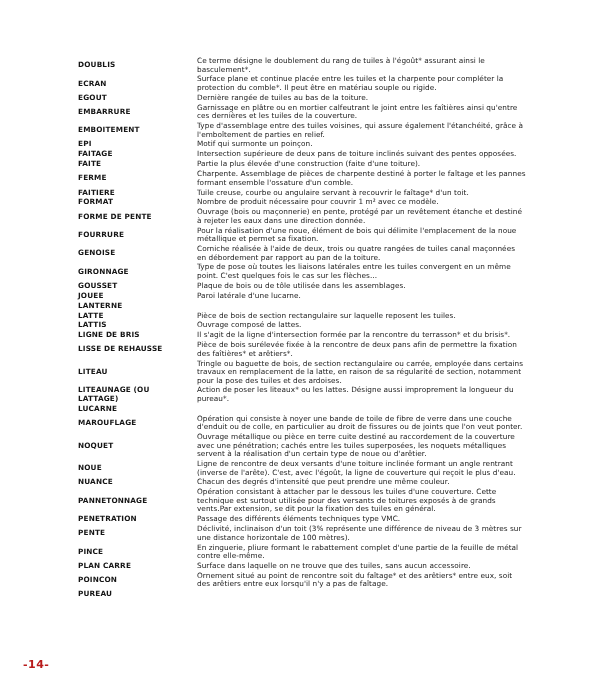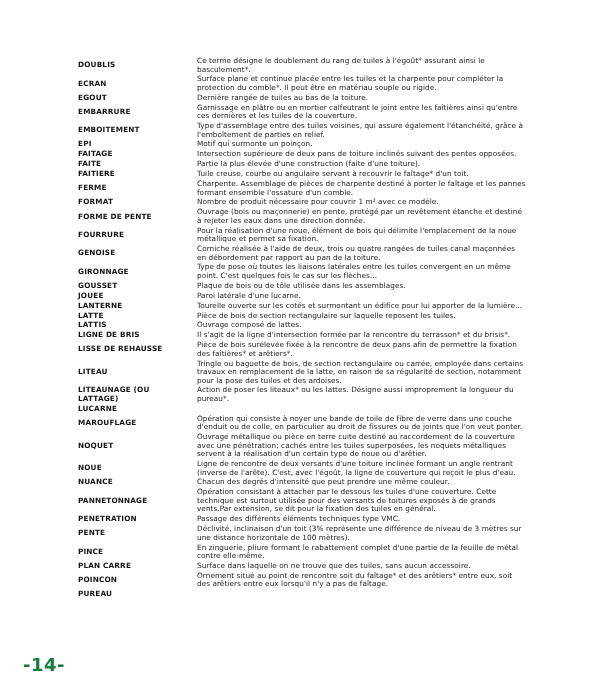--- a/index.html
+++ b/index.html
@@ -43,25 +43,25 @@
     line-height: 8.5px;
     letter-spacing: 0.05px;
     white-space: pre-line;
     color: #222222;
     margin-left: 19px;
   }
   .page-number {
     position: absolute;
     left: 23px;
     top: 658px;
-    font-size: 18px;
+    font-size: 11px;
     line-height: 14px;
     font-weight: 700;
     letter-spacing: 0.5px;
-    color: #15803d;
+    color: #b91c1c;
   }
 </style>
 </head>
 <body>
 
 <div class="page">
   <div class="glossary">
   <div class="entry">
     <div class="term">DOUBLIS</div>
     <div class="definition">Ce terme désigne le doublement du rang de tuiles à l'égoût* assurant ainsi le
@@ -100,31 +100,31 @@
     <div class="term">FAITAGE</div>
     <div class="definition">Intersection supérieure de deux pans de toiture inclinés suivant des pentes opposées.</div>
   </div>
 
   <div class="entry">
     <div class="term">FAITE</div>
     <div class="definition">Partie la plus élevée d'une construction (faite d'une toiture).</div>
   </div>
 
   <div class="entry">
-    <div class="term">FAITIERE</div>
-    <div class="definition">Tuile creuse, courbe ou angulaire servant à recouvrir le faîtage* d'un toit.</div>
-  </div>
-
-  <div class="entry">
     <div class="term">FERME</div>
     <div class="definition">Charpente. Assemblage de pièces de charpente destiné à porter le faîtage et les pannes
 formant ensemble l'ossature d'un comble.</div>
   </div>
 
   <div class="entry">
+    <div class="term">FAITIERE</div>
+    <div class="definition">Tuile creuse, courbe ou angulaire servant à recouvrir le faîtage* d'un toit.</div>
+  </div>
+
+  <div class="entry">
     <div class="term">FORMAT</div>
     <div class="definition">Nombre de produit nécessaire pour couvrir 1 m² avec ce modèle.</div>
   </div>
 
   <div class="entry">
     <div class="term">FORME DE PENTE</div>
     <div class="definition">Ouvrage (bois ou maçonnerie) en pente, protégé par un revêtement étanche et destiné
 à rejeter les eaux dans une direction donnée.</div>
   </div>
 
@@ -152,21 +152,20 @@
   </div>
 
 
   <div class="entry">
     <div class="term">JOUEE</div>
     <div class="definition">Paroi latérale d'une lucarne.</div>
   </div>
 
   <div class="entry">
     <div class="term">LANTERNE</div>
-    <div class="definition">Tourelle ouverte sur les cotés et surmontant un édifice pour lui apporter de la lumière...</div>
   </div>
 
   <div class="entry">
     <div class="term">LATTE</div>
     <div class="definition">Pièce de bois de section rectangulaire sur laquelle reposent les tuiles.</div>
   </div>
 
   <div class="entry">
     <div class="term">LATTIS</div>
     <div class="definition">Ouvrage composé de lattes.</div>

